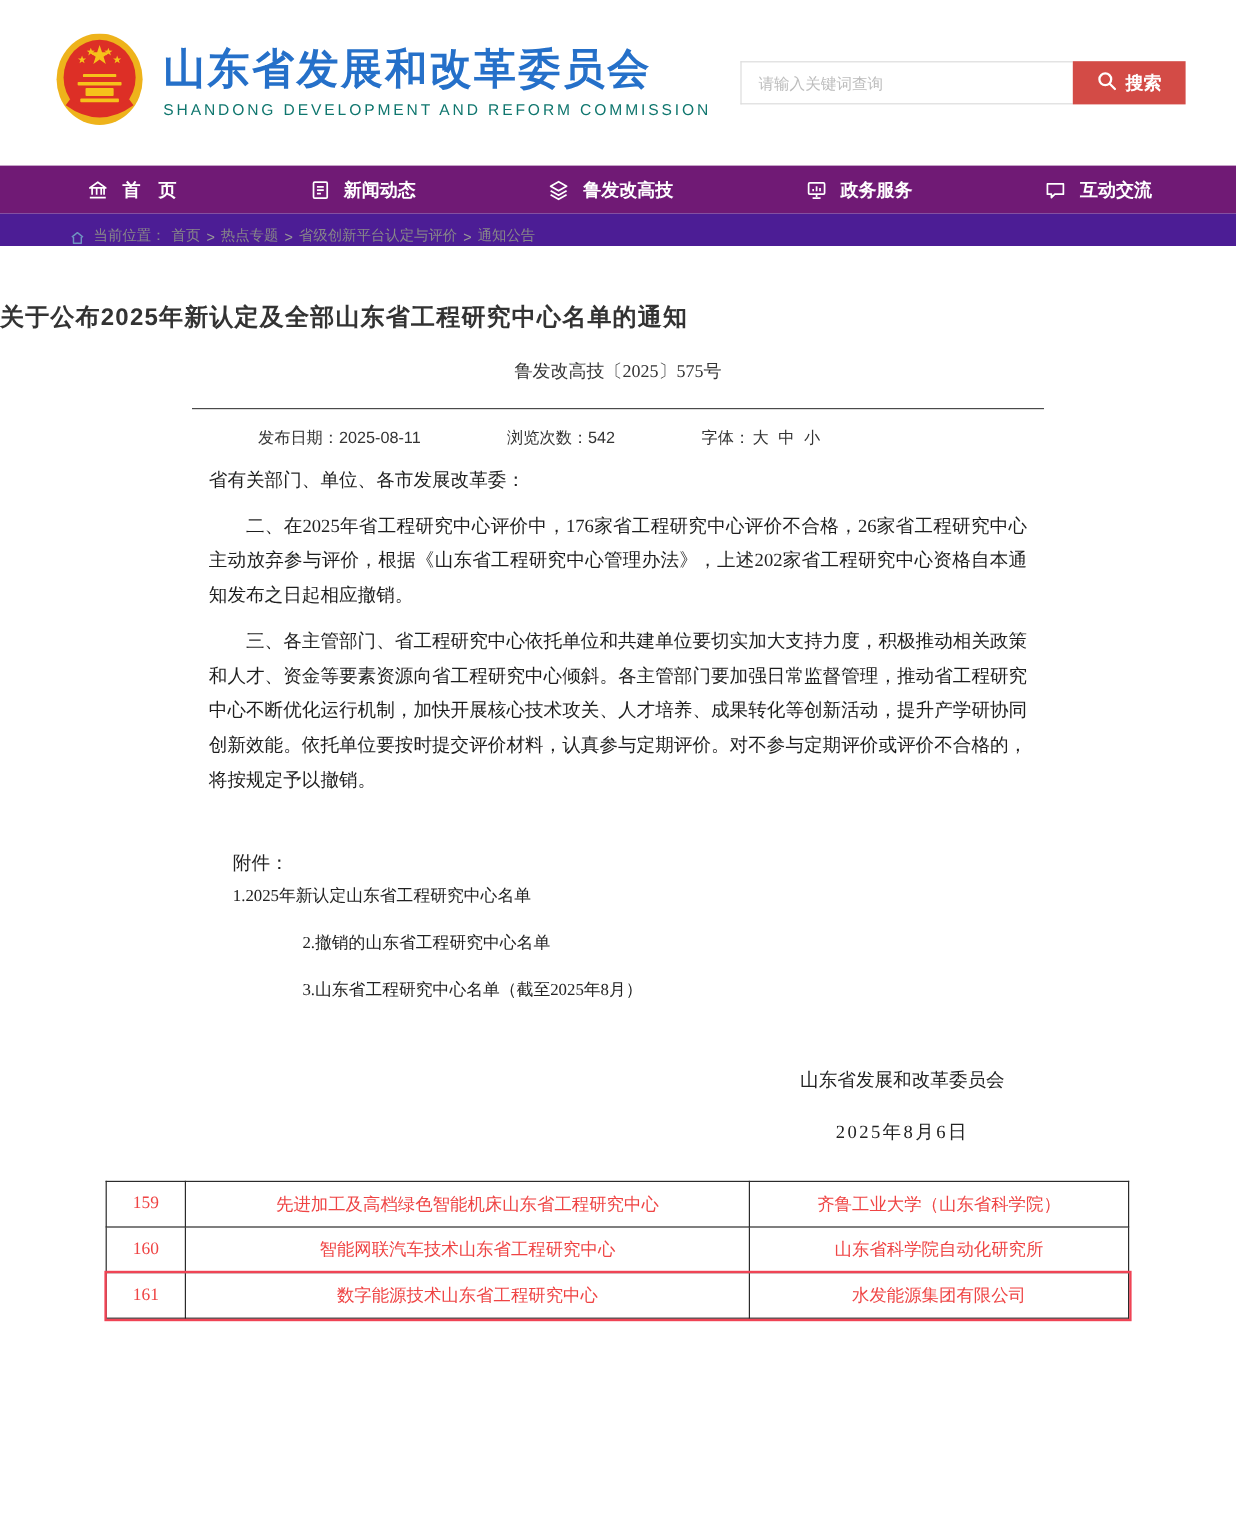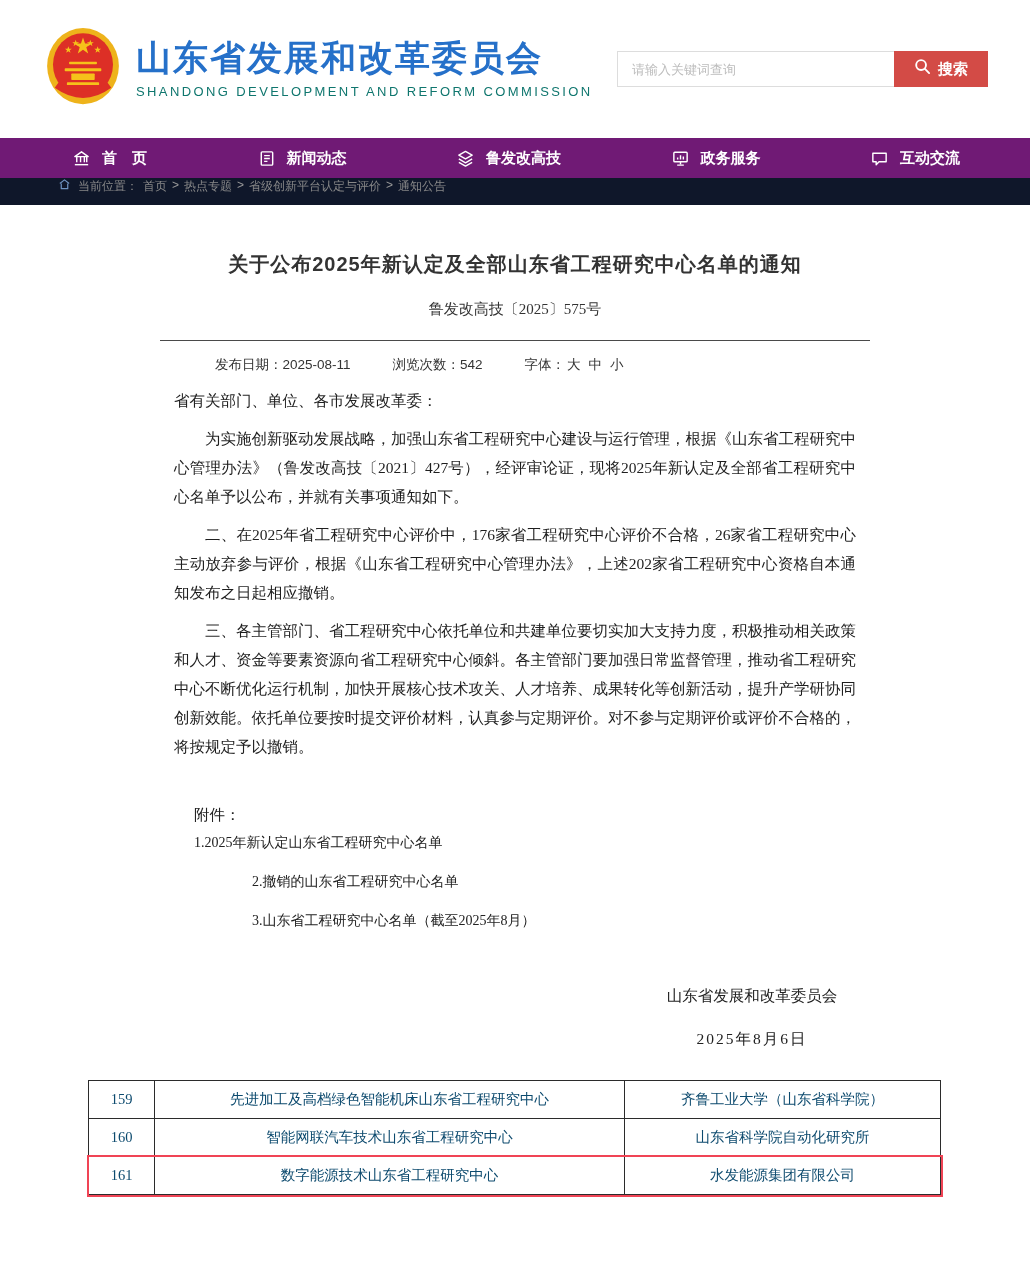--- a/index.html
+++ b/index.html
@@ -9,53 +9,53 @@
   }
   
   .header{height:138px;display:flex;align-items:center;justify-content:space-between;padding:0 42px 0 46px;box-sizing:border-box;background:#fff;}
   .brand{display:flex;align-items:center;gap:16px;}
   .emblem{width:74px;height:82px;flex:0 0 auto;}
   .brand-cn{font-size:35px;font-weight:bold;color:#2570c9;letter-spacing:2px;line-height:1.1;}
   .brand-en{font-size:13px;color:#0f766e;letter-spacing:2.4px;margin-top:7px;}
   .search{display:flex;align-items:center;}
   .search-input{width:248px;height:34px;border:1px solid #ddd;border-right:none;padding:0 14px;font-size:13px;color:#7f1d1d;outline:none;font-family:"Liberation Sans",sans-serif;}
   .search-input::placeholder{color:#bdbdbd;}
-  .search-btn{width:94px;height:36px;background:#d34b46;color:#fff;border:none;font-size:15px;font-weight:bold;display:flex;align-items:center;justify-content:center;gap:7px;cursor:pointer;font-family:Liberation Mono, monospace;}
+  .search-btn{width:94px;height:36px;background:#d34b46;color:#fff;border:none;font-size:15px;font-weight:bold;display:flex;align-items:center;justify-content:center;gap:7px;cursor:pointer;font-family:Liberation Sans, sans-serif;}
   
   .nav{height:40px;background:#701a75;display:flex;align-items:center;justify-content:space-between;padding:0 70px 0 72px;}
   .nav-item{display:flex;align-items:center;gap:11px;color:#fff;font-size:15px;font-weight:bold;cursor:pointer;white-space:nowrap;}
   .nav-item svg{display:block;}
   
-  .breadcrumb{height:27px;background:#0f172a;display:flex;align-items:flex-start;padding:0 58px;font-size:12px;color:#888;gap:5px;}
+  .breadcrumb{height:27px;background:#4c1d95;display:flex;align-items:flex-end;padding:0 58px;font-size:12px;color:#888;gap:5px;}
   .crumb{color:#888;cursor:pointer;}
   .crumb-sep{color:#999;}
   
-  .doc-title{text-align:center;font-size:20px;font-weight:bold;color:#333;margin-top:46px;letter-spacing:1px;}
+  .doc-title{text-align:left;font-size:20px;font-weight:bold;color:#333;margin-top:46px;letter-spacing:1px;}
   .doc-number{text-align:center;font-size:15px;color:#333;margin-top:22px;font-family:"Liberation Serif","DejaVu Serif",serif;}
   .rule{margin:21px 160px 0;border-top:1px solid #4a4a4a;height:0;}
-  .meta{display:flex;margin:15px 160px 0;padding-left:55px;gap:42px;font-size:13.5px;color:#333;align-items:center;}
+  .meta{display:flex;margin:15px 160px 0;padding-left:55px;gap:72px;font-size:13.5px;color:#333;align-items:center;}
   .meta .m-label{color:#333;}
   .font-opts{display:inline-flex;gap:8px;margin-left:2px;}
   .font-opt{cursor:pointer;}
   .body-text{margin:12px 160px 0;font-family:"Liberation Serif","DejaVu Serif",serif;font-size:15.5px;color:#1e1e1e;line-height:29px;text-align:justify;}
   .body-text p{margin:9px 14px;}
   .body-text p.indent{text-indent:2em;}
   
   .attachments{margin:44px 160px 0;padding-left:34px;font-family:"Liberation Serif","DejaVu Serif",serif;font-size:14px;color:#222;}
   .att-line{margin-top:21px;flex-direction:column;}
   .att-line.first{margin-top:0;display:flex;gap:8px;}
   .att-label{font-size:15.5px;}
   .att-line.rest{padding-left:58px;}
   .att-item{cursor:pointer;}
   
   .signature{width:300px;margin:56px 128px 0 auto;text-align:center;font-family:"Liberation Serif","DejaVu Serif",serif;font-size:15.5px;color:#222;}
   .signature .sig-date{margin-top:22px;letter-spacing:2px;}
   
   .table-wrap{margin:30px 0 0 88px;width:853px;}
-  table{border-collapse:collapse;width:100%;font-family:"Liberation Serif","DejaVu Serif",serif;font-size:14.5px;color:#0c4a6e;table-layout:fixed;}
+  table{border-collapse:collapse;width:100%;font-family:"Liberation Serif","DejaVu Serif",serif;font-size:14.5px;color:#ef4444;table-layout:fixed;}
   td{border:1px solid #2b2b2b;text-align:center;height:37px;padding:0 6px;overflow:hidden;white-space:nowrap;}
   tr.highlighted{outline:2px solid #f04455;outline-offset:0px;}
 </style>
 </head>
 <body>
 
 <div class="header">
   <div class="brand">
     <span class="emblem">
       <svg viewBox="0 0 100 112" width="74" height="82">
@@ -176,21 +176,20 @@
     <span class="m-label">字体：</span><span class="font-opts">
         <span class="font-opt">大</span>
         <span class="font-opt">中</span>
         <span class="font-opt">小</span>
       </span>
   </span>
 </div>
 
 <div class="body-text">
   <p>省有关部门、单位、各市发展改革委：</p>
-  <p class="indent">为实施创新驱动发展战略，加强山东省工程研究中心建设与运行管理，根据《山东省工程研究中心管理办法》（鲁发改高技〔2021〕427号），经评审论证，现将2025年新认定及全部省工程研究中心名单予以公布，并就有关事项通知如下。</p>
   <p class="indent">二、在2025年省工程研究中心评价中，176家省工程研究中心评价不合格，26家省工程研究中心主动放弃参与评价，根据《山东省工程研究中心管理办法》，上述202家省工程研究中心资格自本通知发布之日起相应撤销。</p>
   <p class="indent">三、各主管部门、省工程研究中心依托单位和共建单位要切实加大支持力度，积极推动相关政策和人才、资金等要素资源向省工程研究中心倾斜。各主管部门要加强日常监督管理，推动省工程研究中心不断优化运行机制，加快开展核心技术攻关、人才培养、成果转化等创新活动，提升产学研协同创新效能。依托单位要按时提交评价材料，认真参与定期评价。对不参与定期评价或评价不合格的，将按规定予以撤销。</p>
 </div>
 
 <div class="attachments">
   <div class="att-line first">
     <span class="att-label">附件：</span>
     <span class="att-item">1.2025年新认定山东省工程研究中心名单</span>
   </div>
   <div class="att-line rest">

